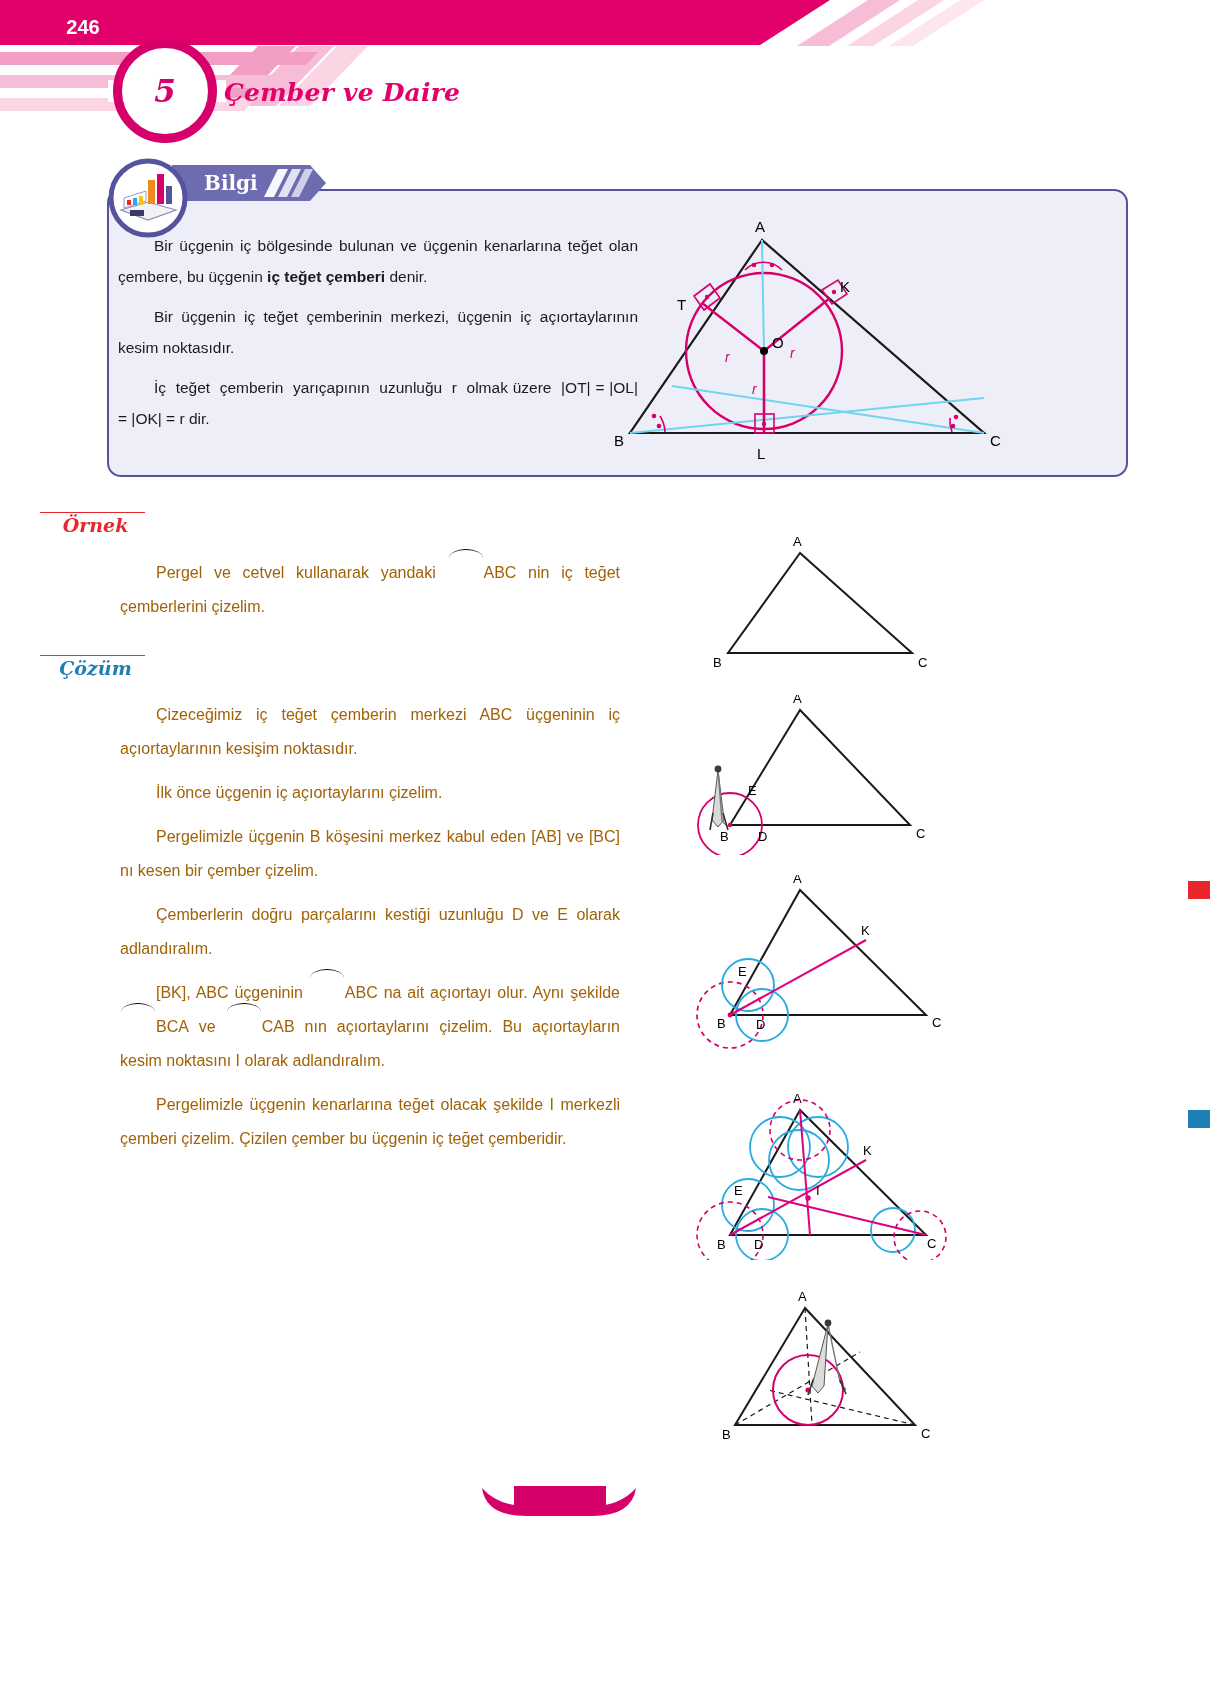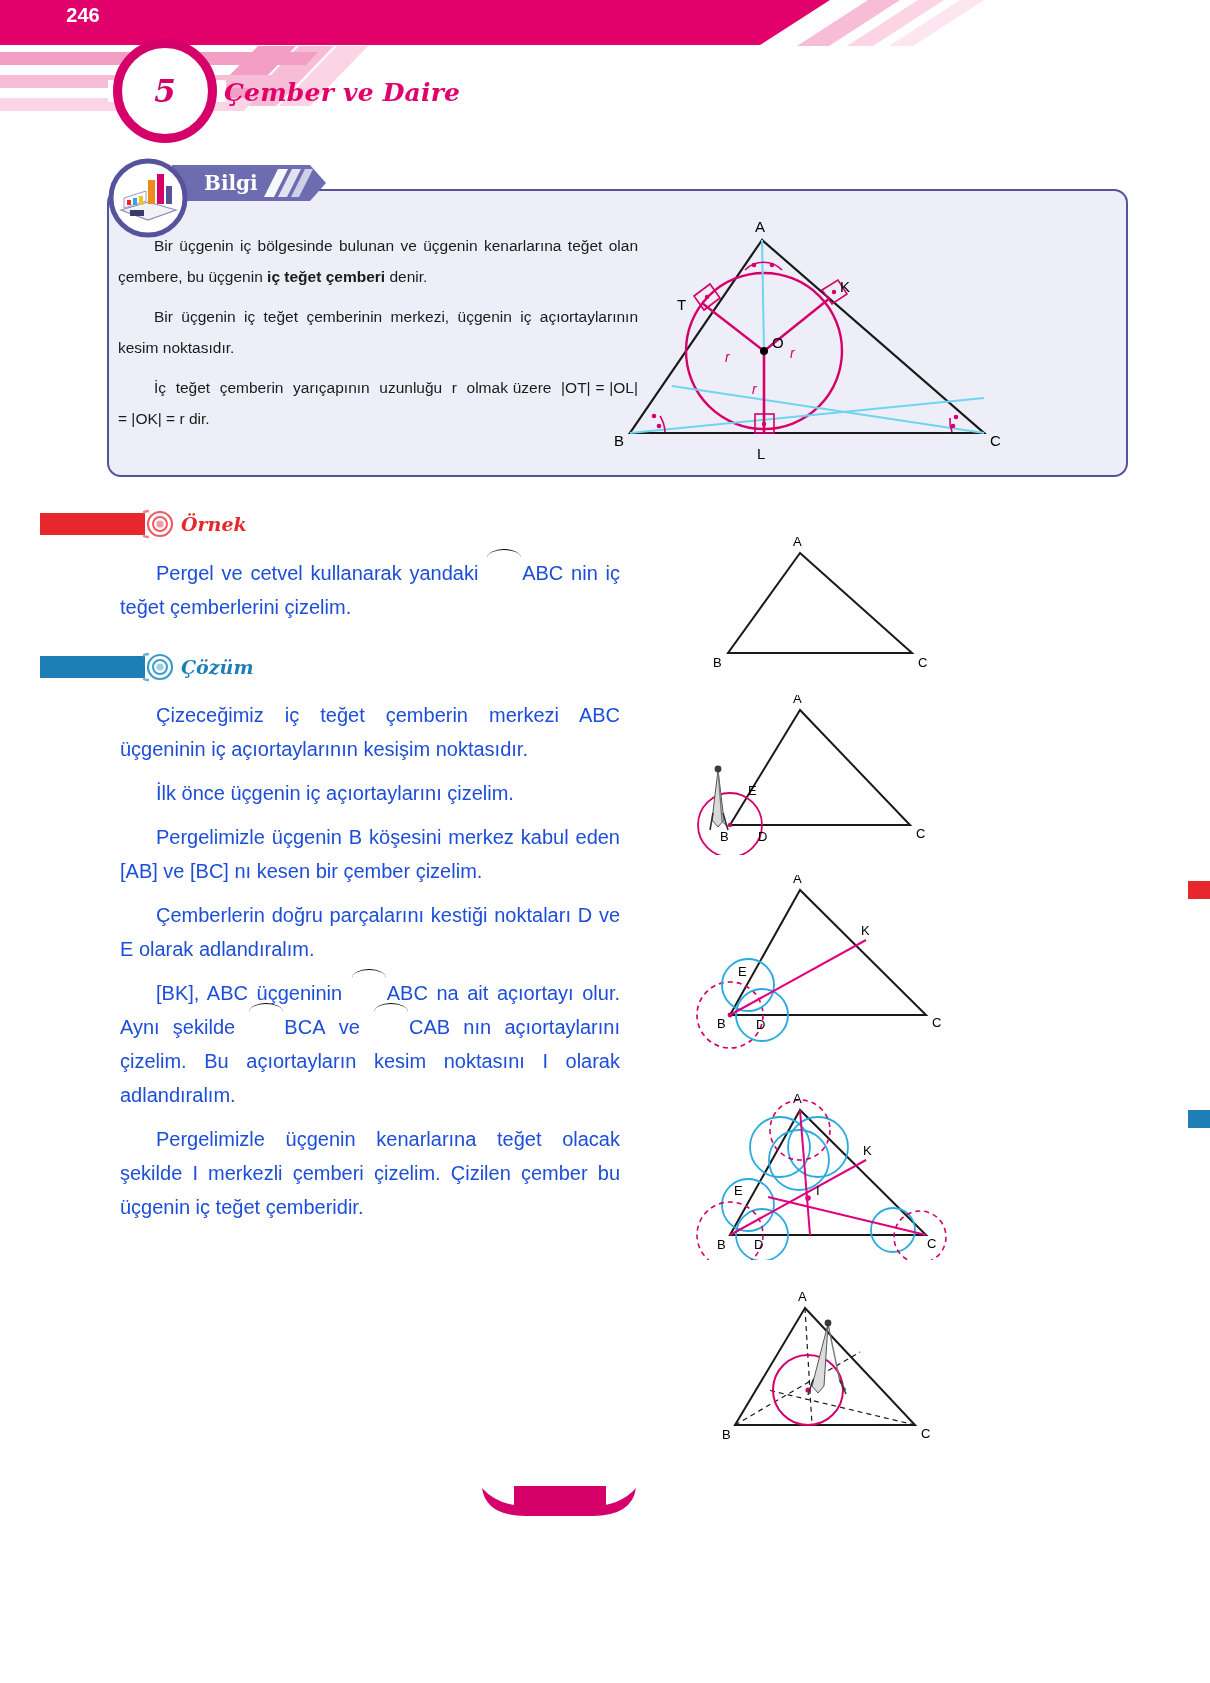--- a/index.html
+++ b/index.html
@@ -42,44 +42,44 @@
 
   .bilgi-text {
     position:absolute; left:118px; top:230px; width:520px;
     font-size:15.5px; color:#1b1b1b; line-height:31px; text-align:justify;
   }
   .bilgi-text p { margin:0 0 9px 0; text-indent:36px; }
   .bilgi-text p:last-child { margin-bottom:0; }
   .bilgi-text b { font-weight:bold; }
 
   
-  .badge { position:absolute; height:24px; display:flex; align-items:center; }
+  .badge { position:absolute; height:24px; display:flex; align-items:center;flex-direction:column; }
   .badge-bar { width:105px; height:22px; }
   .badge-bar.ornek { background:#e8272c; }
   .badge-bar.cozum { background:#1d7fb5; }
   .badge-label {
     margin-left:6px;
     font-family:"DejaVu Serif", serif; font-style:italic; font-weight:bold;
     font-size:19px;
   }
   .badge-label.ornek { color:#e8272c; }
   .badge-label.cozum { color:#1d7fb5; }
 
   
   .col-text {
     position:absolute; left:120px; width:500px;
-    font-size:20px; color:#1d4ed8; line-height:34px; text-align:justify;
+    font-size:16px; color:#a16207; line-height:34px; text-align:justify;
   }
   .col-text p { margin:0 0 10px 0; text-indent:36px; }
   .col-text p:last-child { margin-bottom:0; }
 
   
   .side-tab { position:absolute; right:0; width:22px; height:18px; }
   .pagenum-text {
-    position:absolute; left:0; top:4px; width:166px; text-align:center;
+    position:absolute; left:0; top:16px; width:166px; text-align:center;
     font-size:20px; font-weight:bold; color:#ffffff; z-index:3;
   }
   .ovl { overflow:visible; }
   svg text { font-family:"Liberation Sans", sans-serif; }
 </style>
 </head>
 <body>
 
 <div class="header-wrap">
   <svg width="1210" height="152" class="ovl">
@@ -214,21 +214,21 @@
     <circle cx="17" cy="15" r="7" fill="none" stroke="#3a9ccd" stroke-width="2"></circle>
     <circle cx="17" cy="15" r="3.6" fill="#9fd0e8"></circle>
   </svg>
   <div class="badge-label cozum">Çözüm</div>
 </div>
 
 <div class="col-text" style="top:698px;">
   <p>Çizeceğimiz iç teğet çemberin merkezi ABC üçgeninin iç açıortaylarının kesişim noktasıdır.</p>
   <p>İlk önce üçgenin iç açıortaylarını çizelim.</p>
   <p>Pergelimizle üçgenin B köşesini merkez kabul eden [AB] ve [BC] nı kesen bir çember çizelim.</p>
-  <p>Çemberlerin doğru parçalarını kestiği noktaları D ve E olarak adlandıralım.</p>
+  <p>Çemberlerin doğru parçalarını kestiği uzunluğu D ve E olarak adlandıralım.</p>
   <p>[BK], ABC üçgeninin
     <span style="position:relative;display:inline-block;"><span style="position:absolute;left:1px;top:-7px;width:34px;height:9px;border-top:1.4px solid #000;border-radius:50%/100% 100% 0 0;"></span>ABC</span>
     na ait açıortayı olur. Aynı şekilde
     <span style="position:relative;display:inline-block;"><span style="position:absolute;left:1px;top:-7px;width:34px;height:9px;border-top:1.4px solid #000;border-radius:50%/100% 100% 0 0;"></span>BCA</span>
     ve
     <span style="position:relative;display:inline-block;"><span style="position:absolute;left:1px;top:-7px;width:34px;height:9px;border-top:1.4px solid #000;border-radius:50%/100% 100% 0 0;"></span>CAB</span>
     nın açıortaylarını çizelim. Bu açıortayların kesim noktasını I olarak adlandıralım.</p>
   <p>Pergelimizle üçgenin kenarlarına teğet olacak şekilde I merkezli çemberi çizelim. Çizilen çember bu üçgenin iç teğet çemberidir.</p>
 </div>
 

